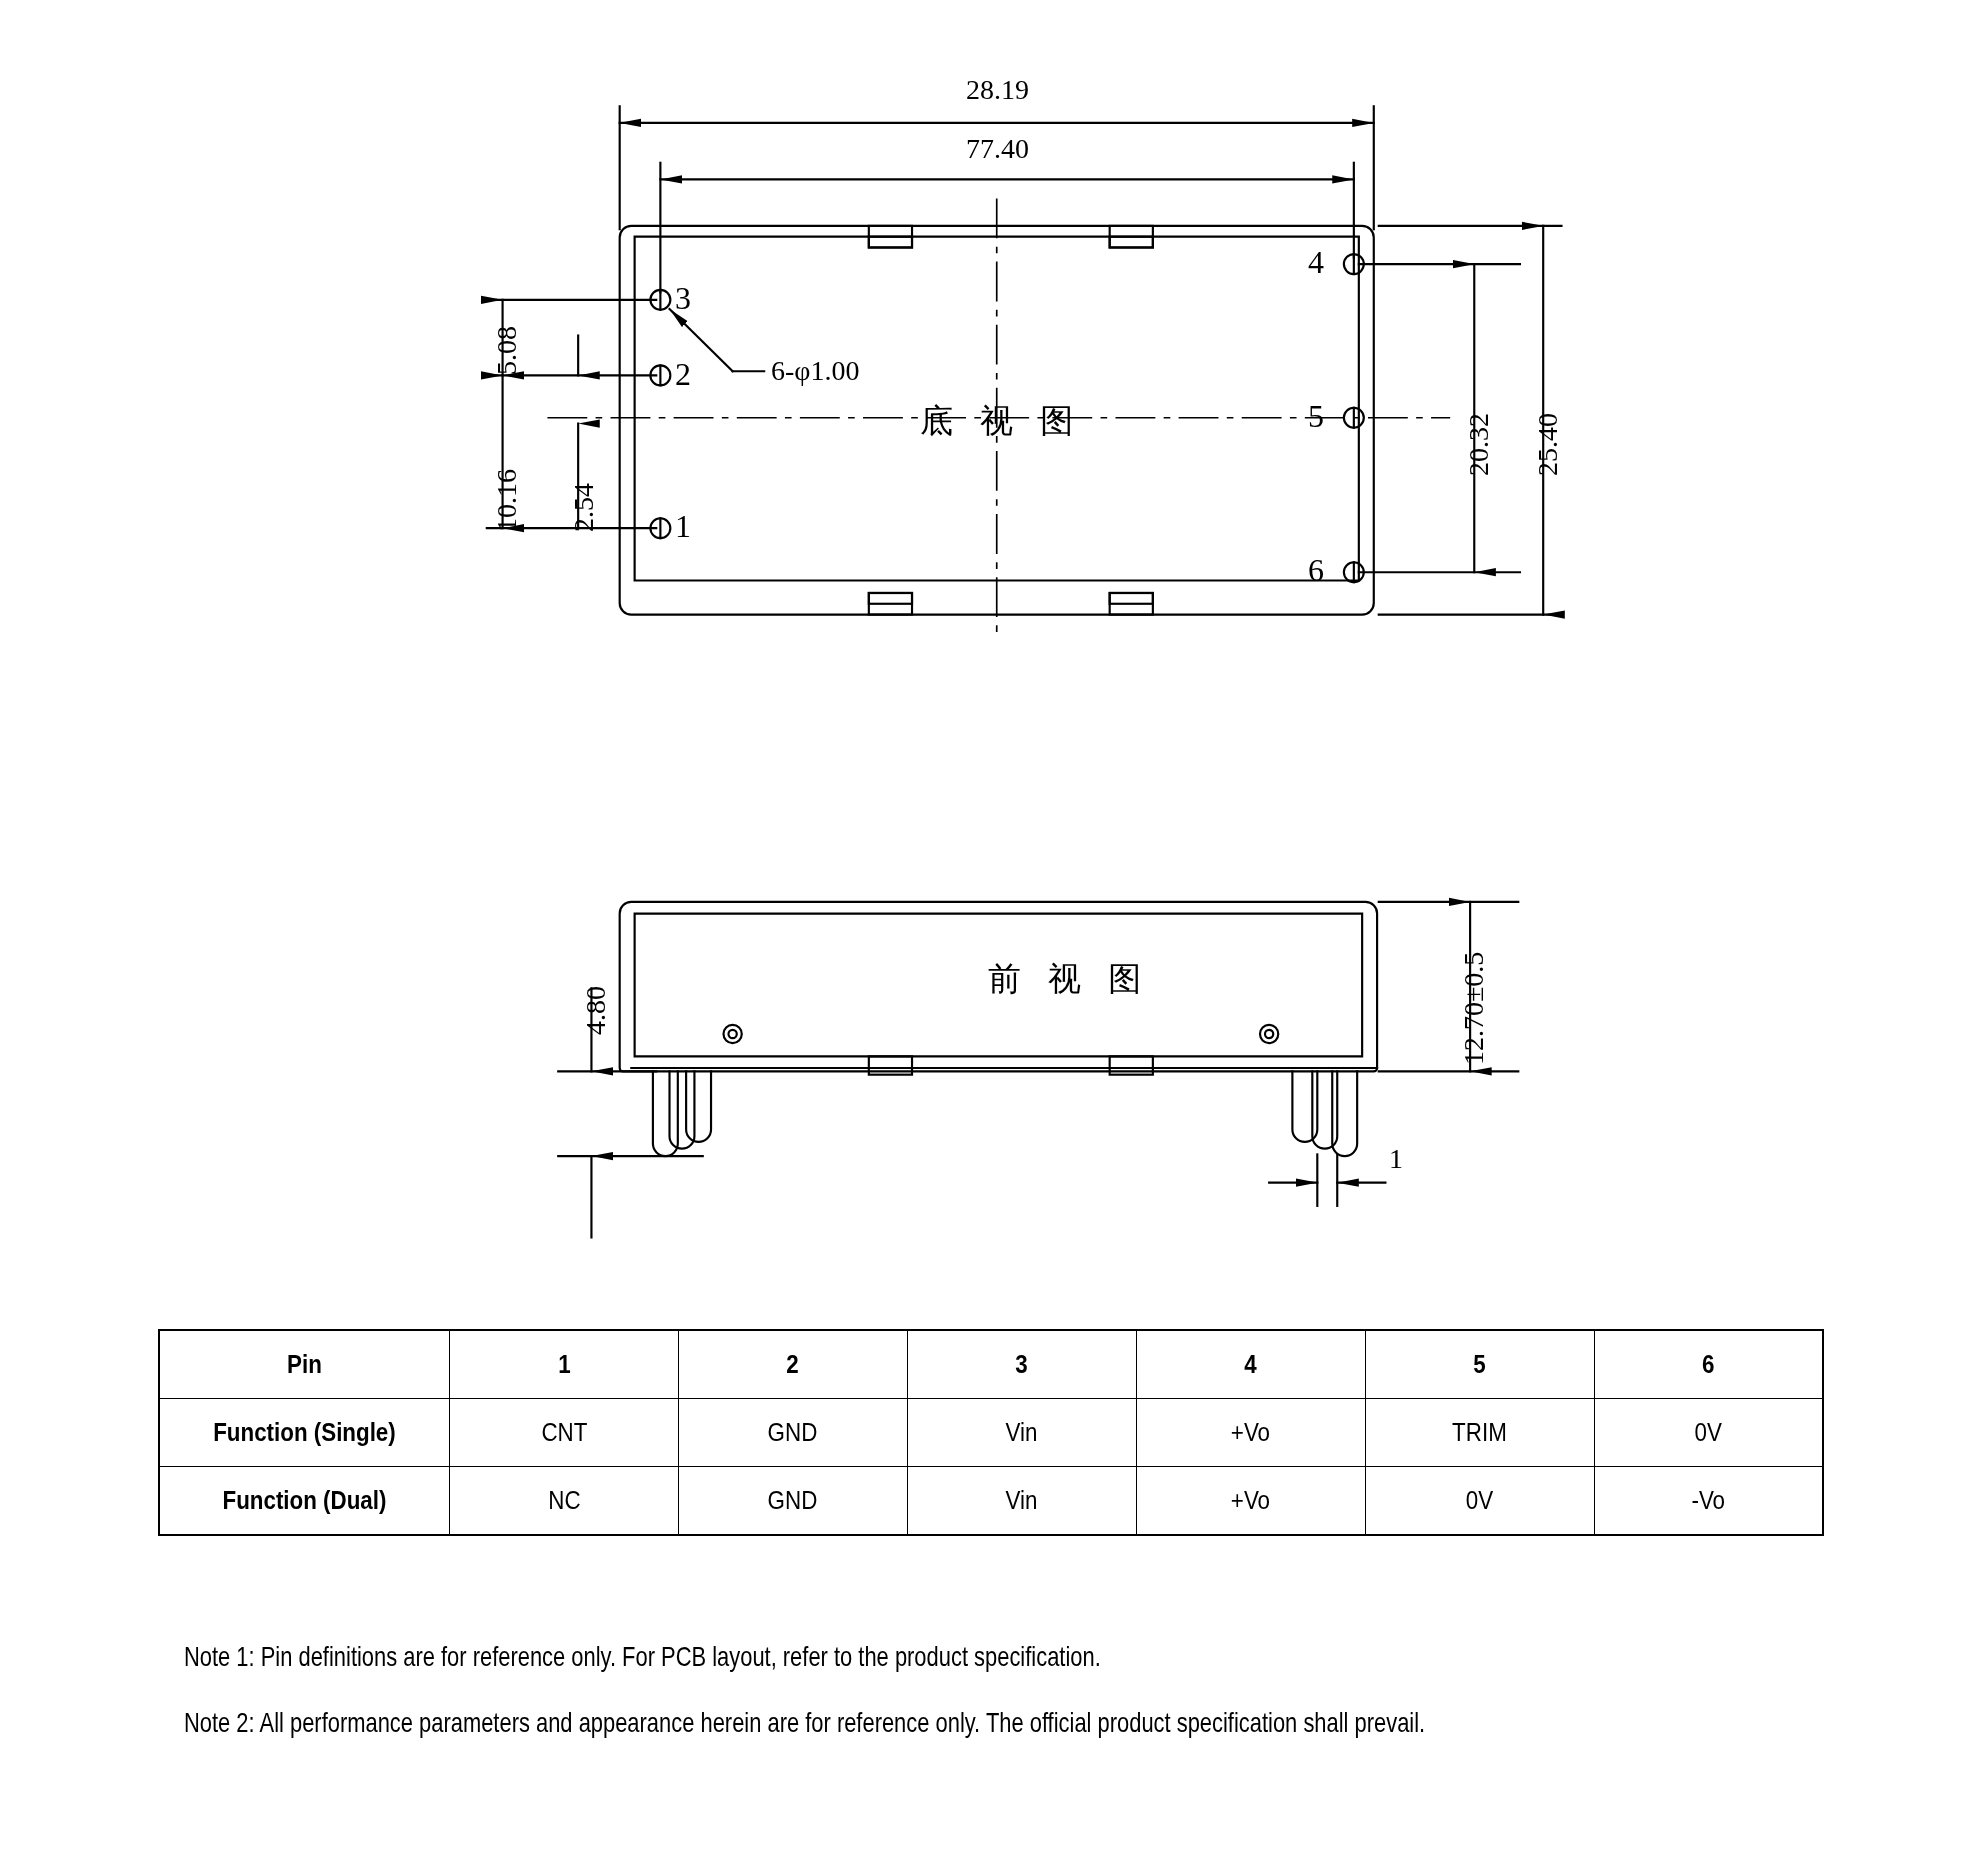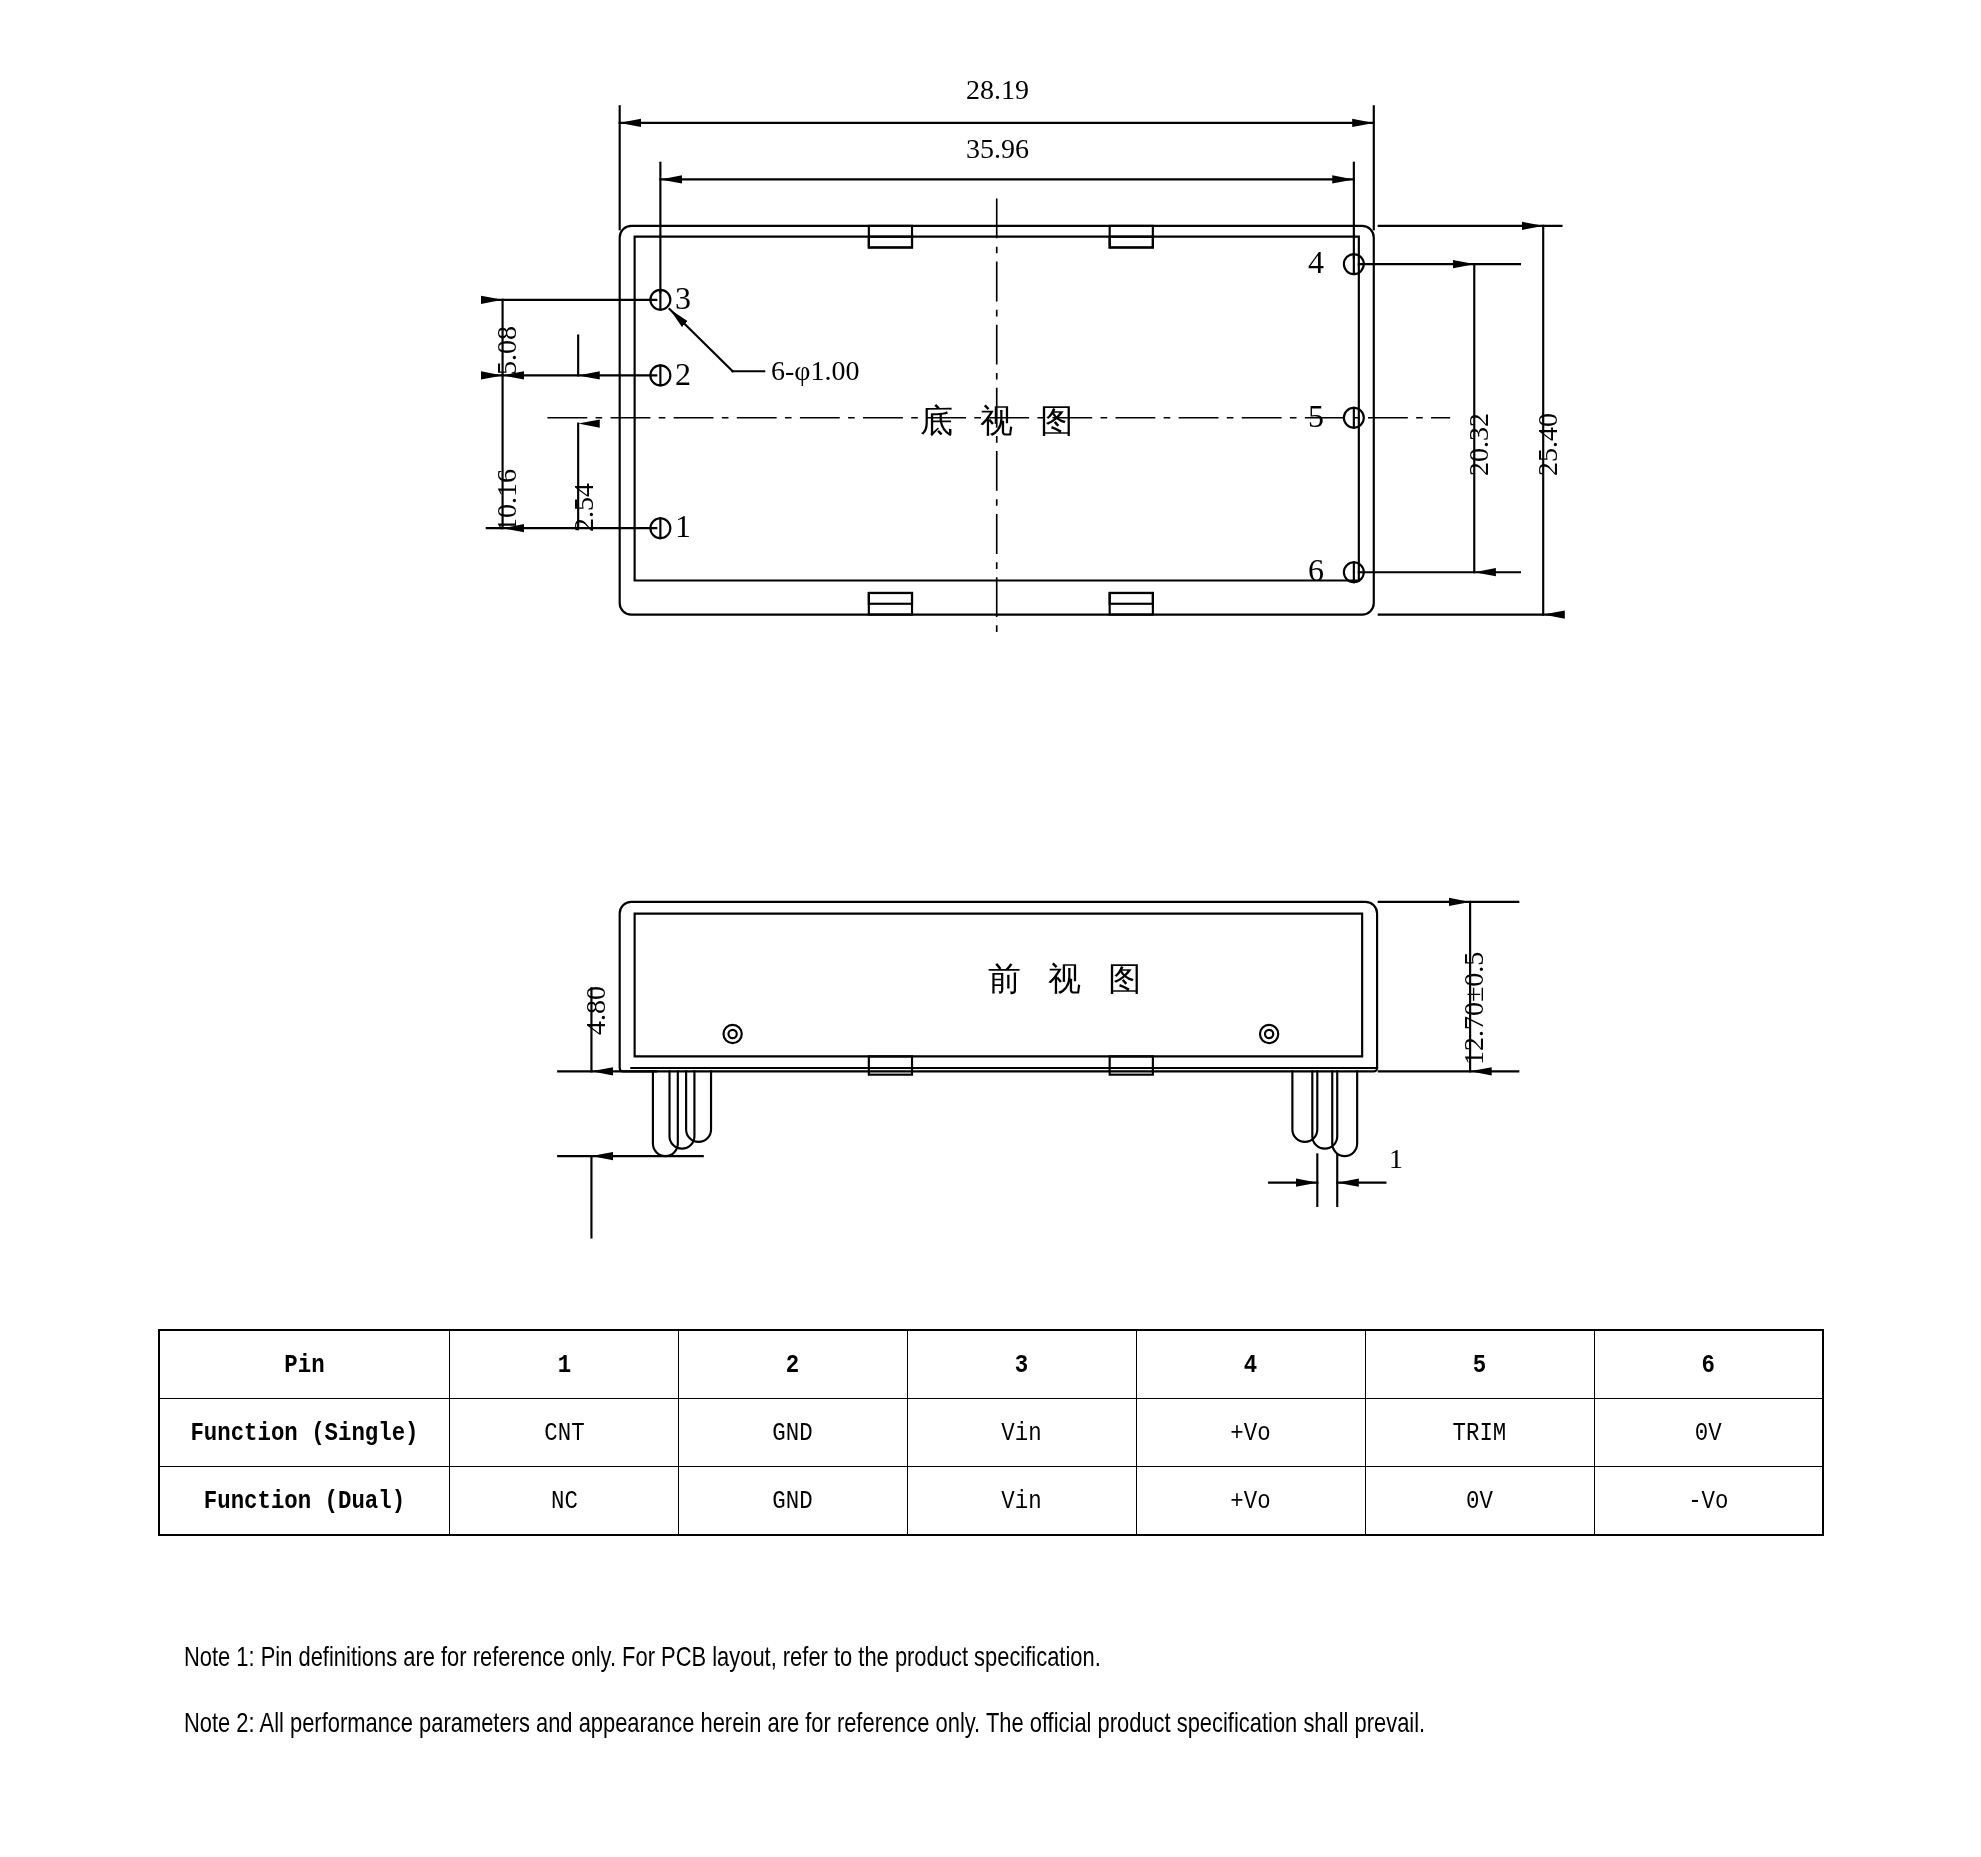--- a/index.html
+++ b/index.html
@@ -40,21 +40,21 @@
     white-space:nowrap;
   }
 
   
   #pintable{
     position:absolute;
     left:158px; top:1329px;
     width:1666px;
     border-collapse:collapse;
     table-layout:fixed;
-    font-family:Liberation Mono, monospace;
+    font-family:Liberation Sans, sans-serif;
   }
   #pintable td{
     border:1.7px solid #000;
     text-align:center;
     vertical-align:middle;
     height:65px;
     font-size:26px;
     color:#000;
     transform:scaleX(0.86);
   }
@@ -238,21 +238,21 @@
         <line x1="1586" y1="1390" x2="1586" y2="1452"></line>
         <line x1="1610" y1="1390" x2="1610" y2="1452"></line>
         <line x1="1528" y1="1424" x2="1586" y2="1424" marker-end="url(#arrR)"></line>
         <line x1="1668" y1="1424" x2="1610" y2="1424" marker-end="url(#arrR)"></line>
       </g>
     </g>
   </svg>
 
   <div class="dimtext" style="left:966px;top:76px;">28.19</div>
 
-  <div class="dimtext" style="left:966px;top:135px;">35.96</div>
+  <div class="dimtext" style="left:966px;top:135px;">77.40</div>
 
   <div class="dimtext vert" style="left:493px;top:375px;transform:rotate(-90deg);">5.08</div>
 
   <div class="dimtext vert" style="left:493px;top:532px;transform:rotate(-90deg);">10.16</div>
 
   <div class="dimtext vert" style="left:570px;top:532px;transform:rotate(-90deg);">2.54</div>
 
   <div class="dimtext vert" style="left:1465px;top:476px;transform:rotate(-90deg);">20.32</div>
 
   <div class="dimtext vert" style="left:1534px;top:476px;transform:rotate(-90deg);">25.40</div>

